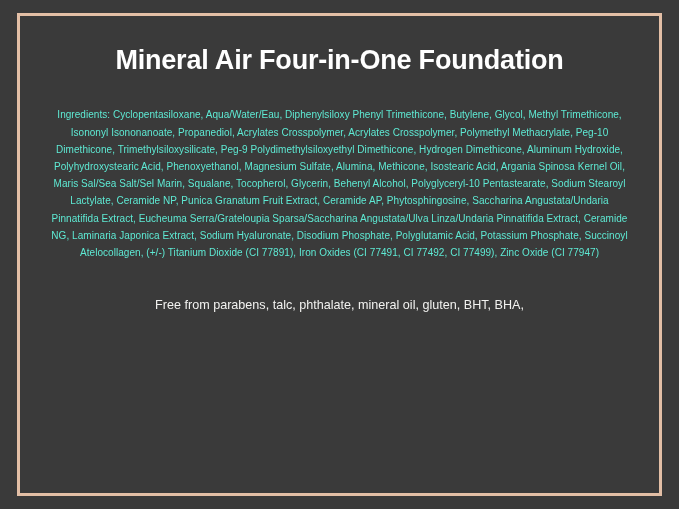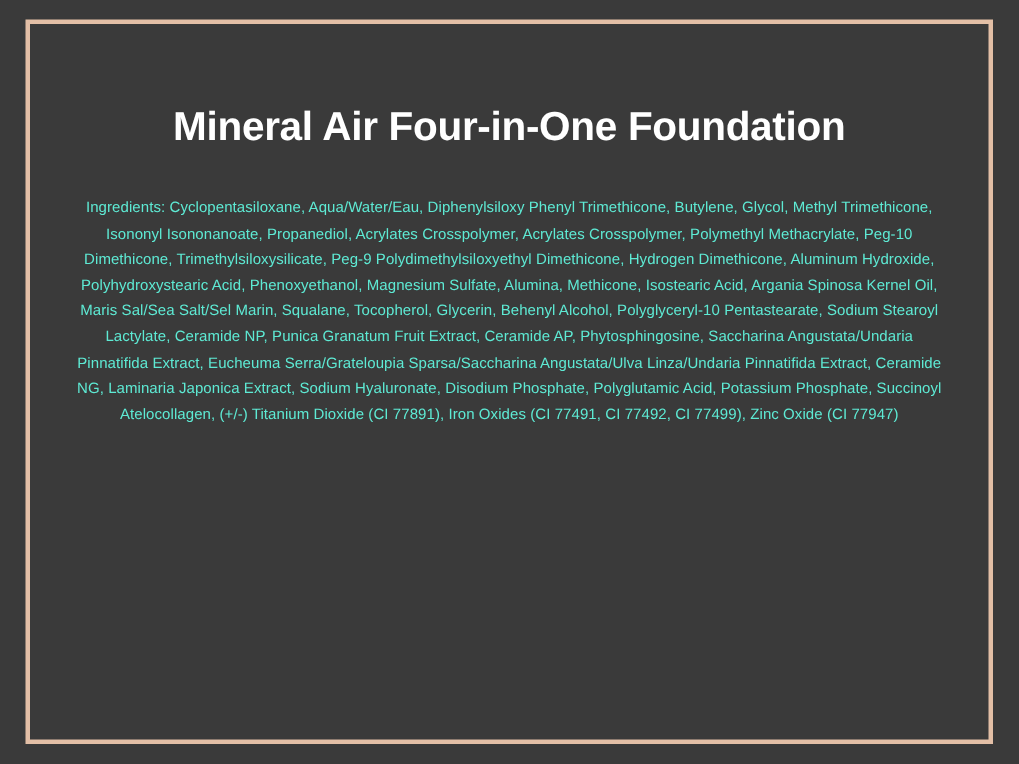--- a/index.html
+++ b/index.html
@@ -34,21 +34,21 @@
     display: flex;
     flex-direction: column;
     align-items: center;
   }
   .title {
     color: #ffffff;
     font-size: 27px;
     font-weight: bold;
     letter-spacing: -0.2px;
     text-align: center;
-    margin: 24px 0 0 0;
+    margin: 0 0 0 0;
     line-height: 1.2;
   }
   .ingredients {
     color: #5eead4;
     font-size: 10px;
     line-height: 1.72;
     text-align: center;
     margin-top: 30px;
     width: 585px;
     letter-spacing: 0.05px;
@@ -66,15 +66,16 @@
   }
 </style>
 </head>
 <body>
 
 <div class="panel">
   <div class="inner">
     <h1 class="title">Mineral Air Four-in-One Foundation</h1>
     <p class="ingredients">Ingredients: Cyclopentasiloxane, Aqua/Water/Eau, Diphenylsiloxy Phenyl Trimethicone, Butylene, Glycol, Methyl Trimethicone, Isononyl Isononanoate, Propanediol, Acrylates Crosspolymer, Acrylates Crosspolymer, Polymethyl Methacrylate, Peg-10 Dimethicone, Trimethylsiloxysilicate, Peg-9 Polydimethylsiloxyethyl Dimethicone, Hydrogen Dimethicone, Aluminum Hydroxide, Polyhydroxystearic Acid, Phenoxyethanol, Magnesium Sulfate, Alumina, Methicone, Isostearic Acid, Argania Spinosa Kernel Oil, Maris Sal/Sea Salt/Sel Marin, Squalane, Tocopherol, Glycerin, Behenyl Alcohol, Polyglyceryl-10 Pentastearate, Sodium Stearoyl Lactylate, Ceramide NP, Punica Granatum Fruit Extract, Ceramide AP, Phytosphingosine, Saccharina Angustata/Undaria Pinnatifida Extract, Eucheuma Serra/Grateloupia Sparsa/Saccharina Angustata/Ulva Linza/Undaria Pinnatifida Extract, Ceramide NG,  Laminaria Japonica Extract, Sodium Hyaluronate, Disodium Phosphate, Polyglutamic Acid, Potassium Phosphate, Succinoyl Atelocollagen, (+/-) Titanium Dioxide (CI 77891), Iron Oxides (CI 77491, CI 77492, CI 77499), Zinc Oxide (CI 77947)</p>
     <p class="freefrom">
+      <span>Free from parabens, talc, phthalate, mineral oil, gluten, BHT, BHA,</span>
     </p>
   </div>
 </div>
 
 </body></html>

